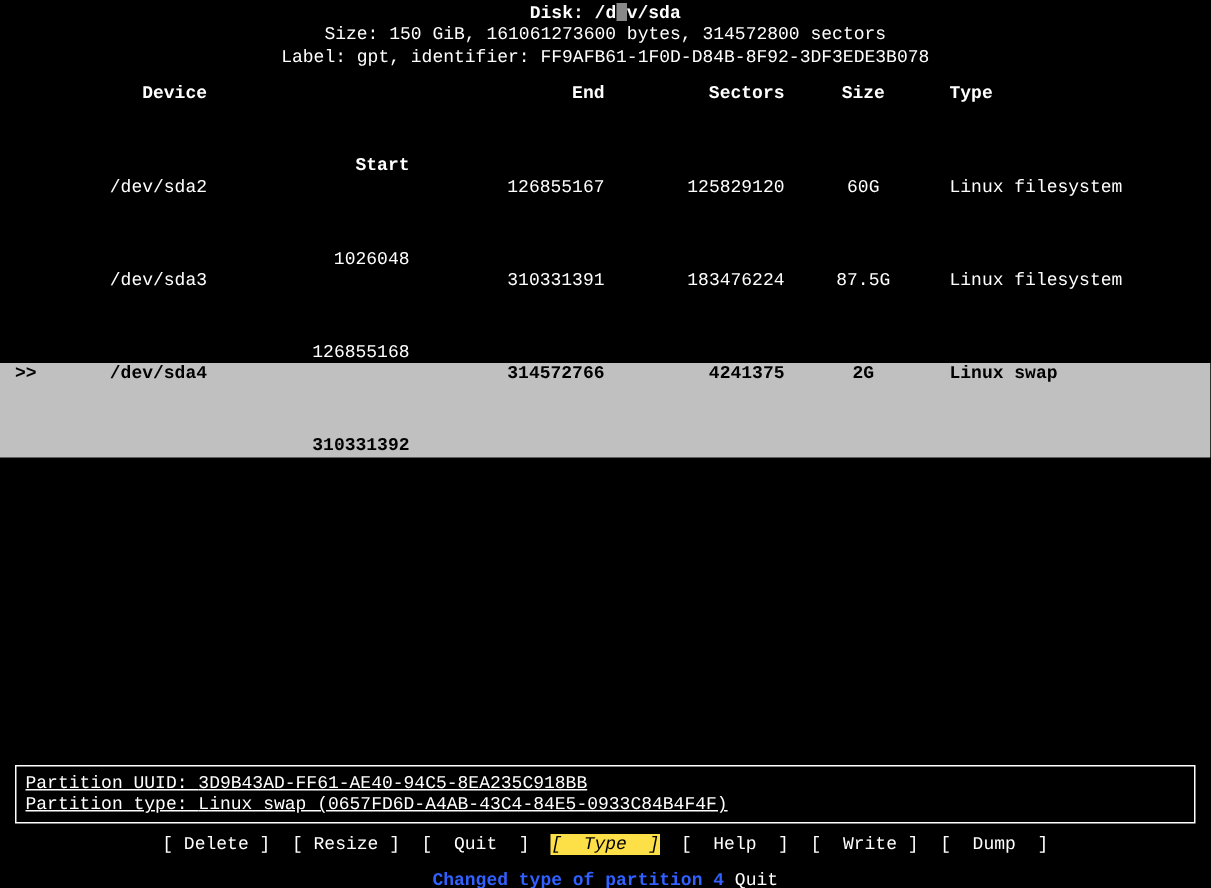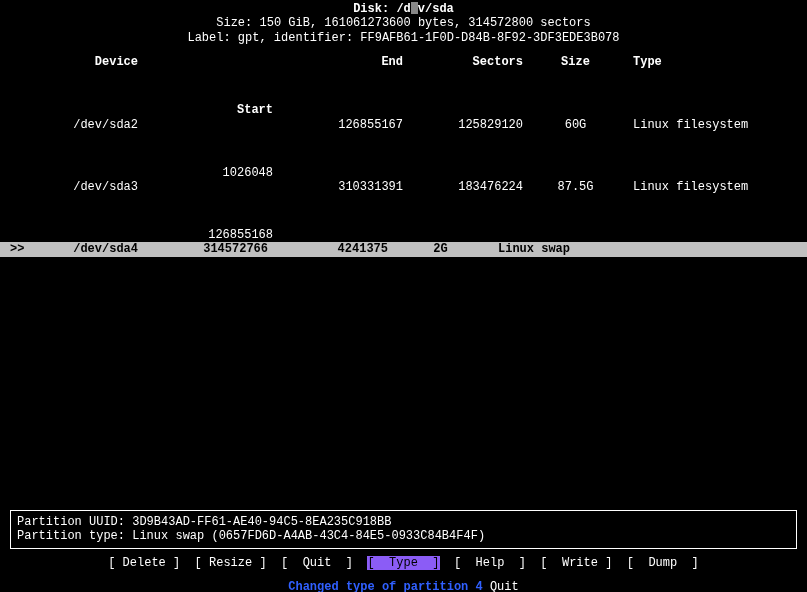--- a/index.html
+++ b/index.html
@@ -79,35 +79,37 @@
     .info-box {
       position: absolute;
       left: 10px;
       right: 10px;
       top: 510px;
       border: 1px solid #fff;
       padding: 4px 6px;
     }
     .info-line {
       white-space: pre;
+      text-decoration: underline;
     }
     .menu-bar {
       position: absolute;
       left: 0;
       right: 0;
       top: 556px;
       text-align: center;
       white-space: pre;
     }
     .menu-item {
       display: inline;
     }
     .menu-selected {
-      background: #8b5cf6;
+      background: #fde047;
       color: #000;
+      font-style: italic;
     }
     .status-bar {
       position: absolute;
       left: 0;
       right: 0;
       top: 580px;
       text-align: center;
       white-space: pre;
     }
     .status-blue {
@@ -161,20 +163,21 @@
     <span class="col-start">126855168</span>
     <span class="col-end">310331391</span>
     <span class="col-sectors">183476224</span>
     <span class="col-size">87.5G</span>
     <span class="col-type">Linux filesystem</span>
   </div>
 
   <div class="selected-row bold">
     <span class="col-marker">&gt;&gt;</span>
     <span class="col-device">/dev/sda4</span>
+    <span class="col-start">310331392</span>
     <span class="col-end">314572766</span>
     <span class="col-sectors">4241375</span>
     <span class="col-size">2G</span>
     <span class="col-type">Linux swap</span>
   </div>
 </div>
 
 <div class="info-box">
   <div class="info-line"><span>Partition UUID: </span><span>3D9B43AD-FF61-AE40-94C5-8EA235C918BB</span></div>
   <div class="info-line"><span>Partition type: </span><span>Linux swap (0657FD6D-A4AB-43C4-84E5-0933C84B4F4F)</span></div>

